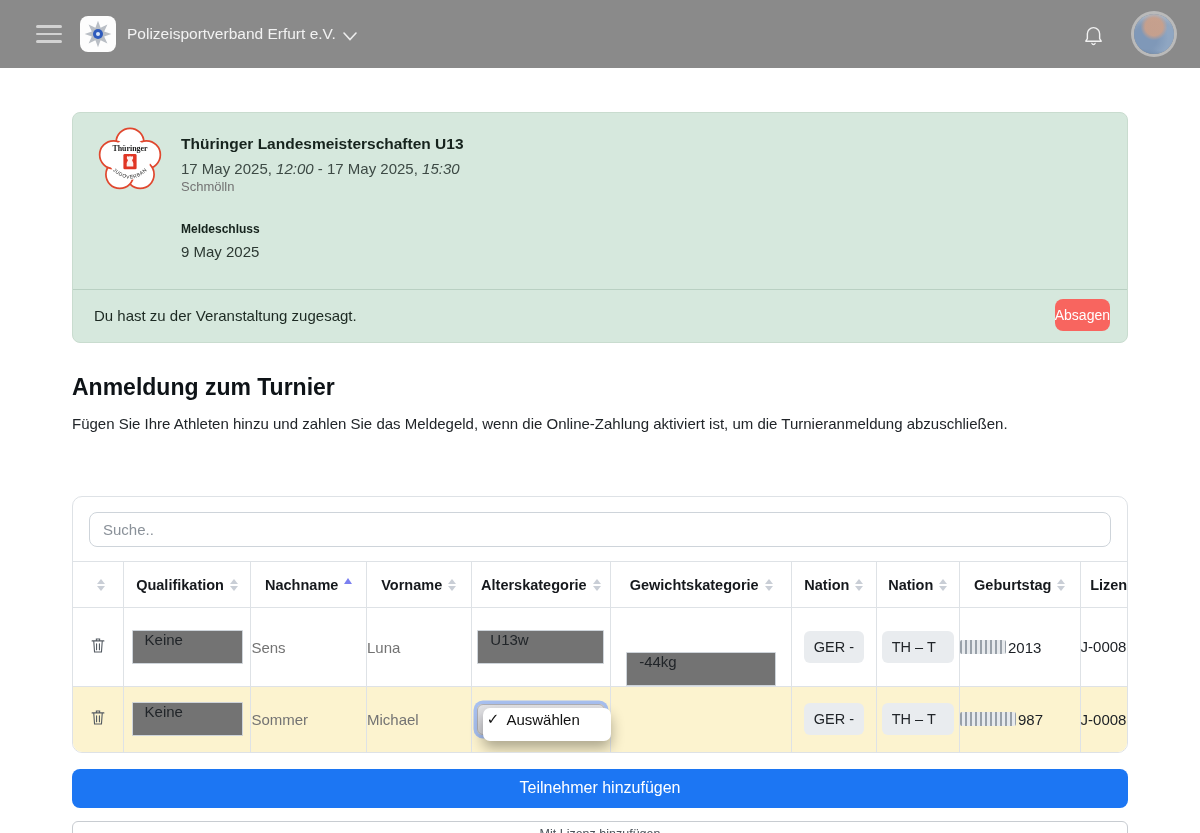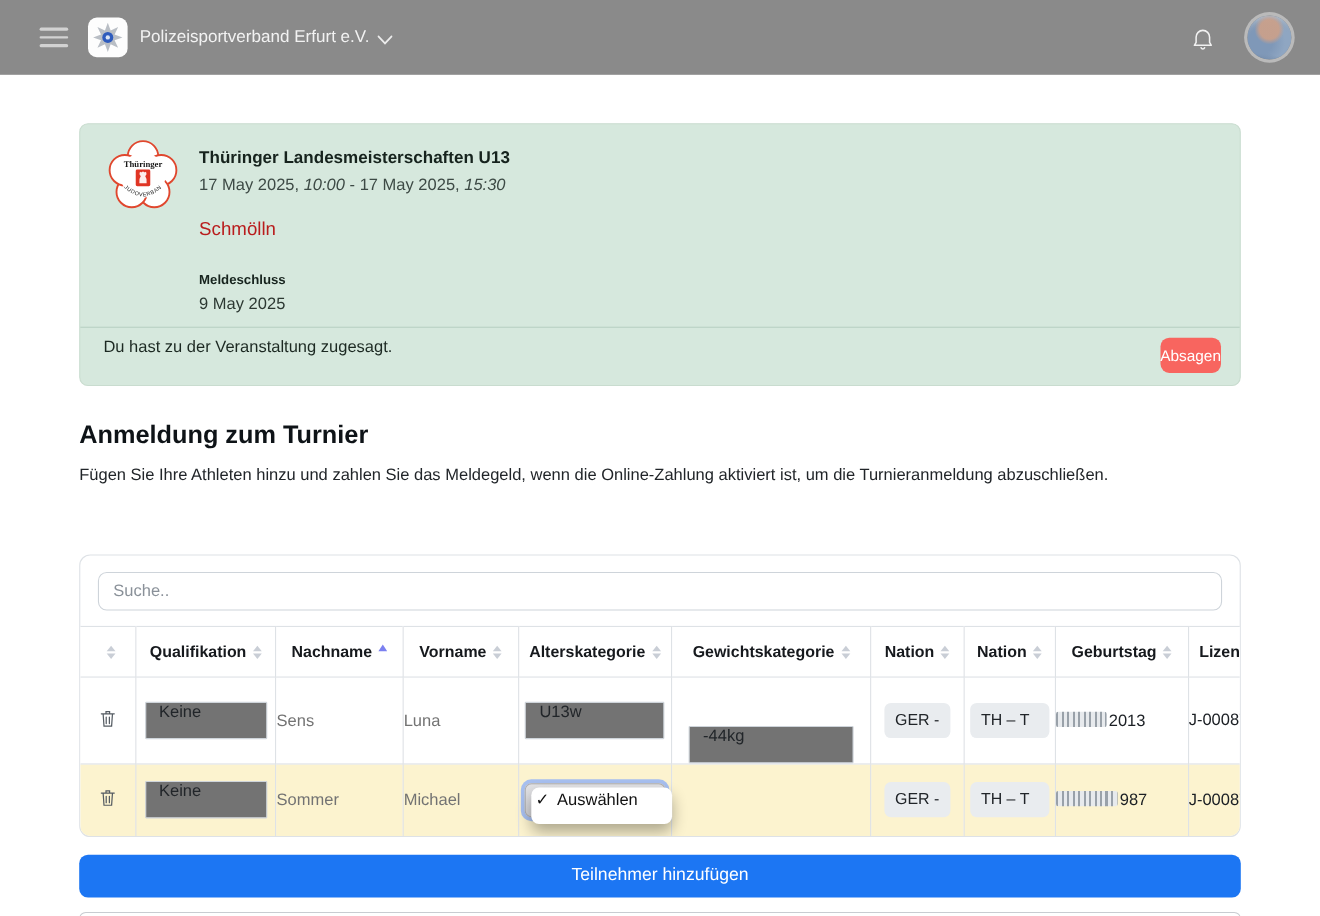--- a/index.html
+++ b/index.html
@@ -27,25 +27,25 @@
   
   .page { padding: 0 72px; }
 
   
   .event-card { margin-top: 44px; background: #d6e8dd; border: 1px solid #c9dccf; border-radius: 8px; }
   .event-main { display: flex; padding: 12px 24px 0 24px; min-height: 164px; }
   .event-info { margin-left: 18px; padding-top: 10px; }
   .event-title { font-size: 15.5px; font-weight: 700; color: #16231d; }
   .event-dates { margin-top: 7px; font-size: 15px; color: #3d4a45; }
   .event-dates .it { font-style: italic; }
-  .event-location { margin-top: 22px; font-size: 17px; color: #b91c1c; }
+  .event-location { margin-top: 2px; font-size: 13px; color: #737373; }
   .deadline-label { margin-top: 28px; font-size: 12px; font-weight: 700; color: #16231d; }
   .deadline-date { margin-top: 7px; font-size: 15px; color: #2c3832; }
   .event-divider { border: 0; border-top: 1px solid #b9d0c2; margin: 12px 0 0 0; }
-  .event-footer { display: flex; align-items: flex-start; justify-content: space-between; padding: 9px 17px 11px 21px; }
+  .event-footer { display: flex; align-items: center; justify-content: space-between; padding: 9px 17px 11px 21px; }
   .rsvp-status { font-size: 15px; color: #1c2922; }
   .btn-danger { background: #f8655f; color: #fff; border: 0; border-radius: 8px; padding: 8px 0;
     font-size: 14px; font-family: inherit; cursor: pointer; }
 
   
   .section-heading { margin: 31px 0 0 0; font-size: 23px; font-weight: 700; color: #0e1317; }
   .section-desc { margin: 14px 0 0 0; font-size: 15px; color: #212529; }
 
   
   .table-card { margin-top: 64px; border: 1px solid #dee2e6; border-radius: 10px; overflow: hidden; }
@@ -152,21 +152,21 @@
         <path d="M45 62 Q44 56 47 52 Q44 50 46 46 Q49 48 50 45 Q51 48 54 46 Q56 50 53 52 Q56 56 55 62 Z" fill="#ffffff" opacity="0.92"></path>
         <path id="arcpath" d="M22 66 Q50 94 78 66" fill="none"></path>
         <text font-size="7.5" fill="#222" letter-spacing="0.8">
           <textPath href="#arcpath" startOffset="4%">JUDOVERBAND</textPath>
         </text>
       </svg>
       <div class="event-info">
         <div class="event-title">Thüringer Landesmeisterschaften U13</div>
         <div class="event-dates">
           <span>17 May 2025,</span>
-          <span class="it">10:00</span>
+          <span class="it">12:00</span>
           <span>-</span>
           <span>17 May 2025,</span>
           <span class="it">15:30</span>
         </div>
         <div class="event-location">Schmölln</div>
         <div class="deadline-label">Meldeschluss</div>
         <div class="deadline-date">9 May 2025</div>
       </div>
     </div>
     <hr class="event-divider">

